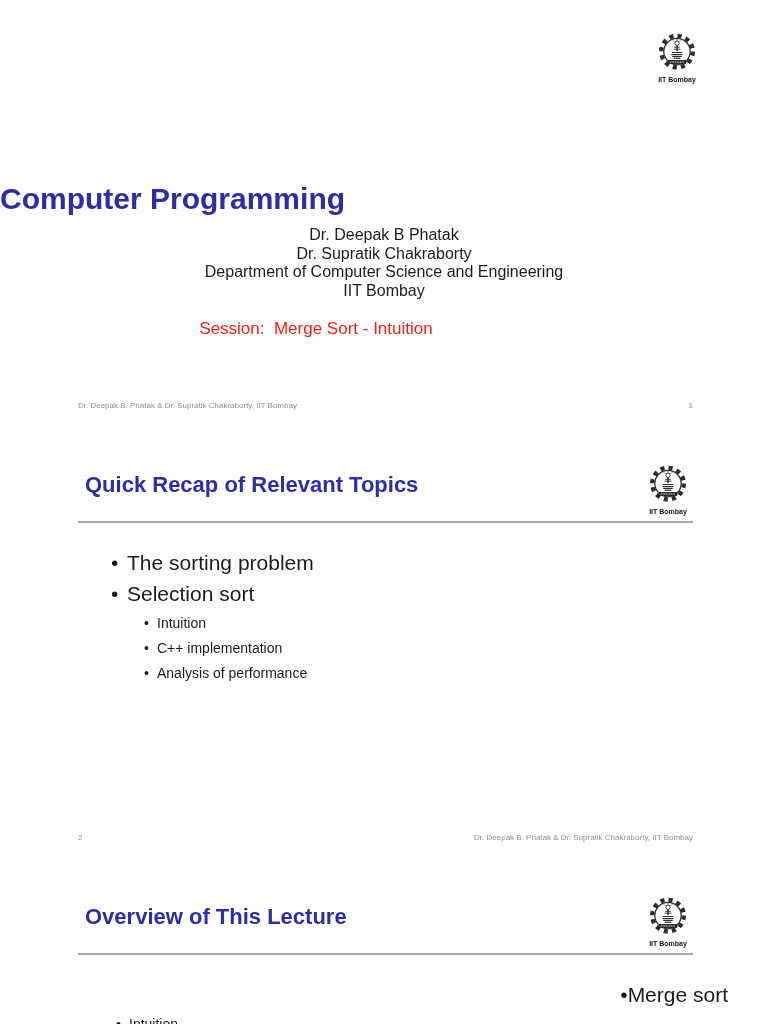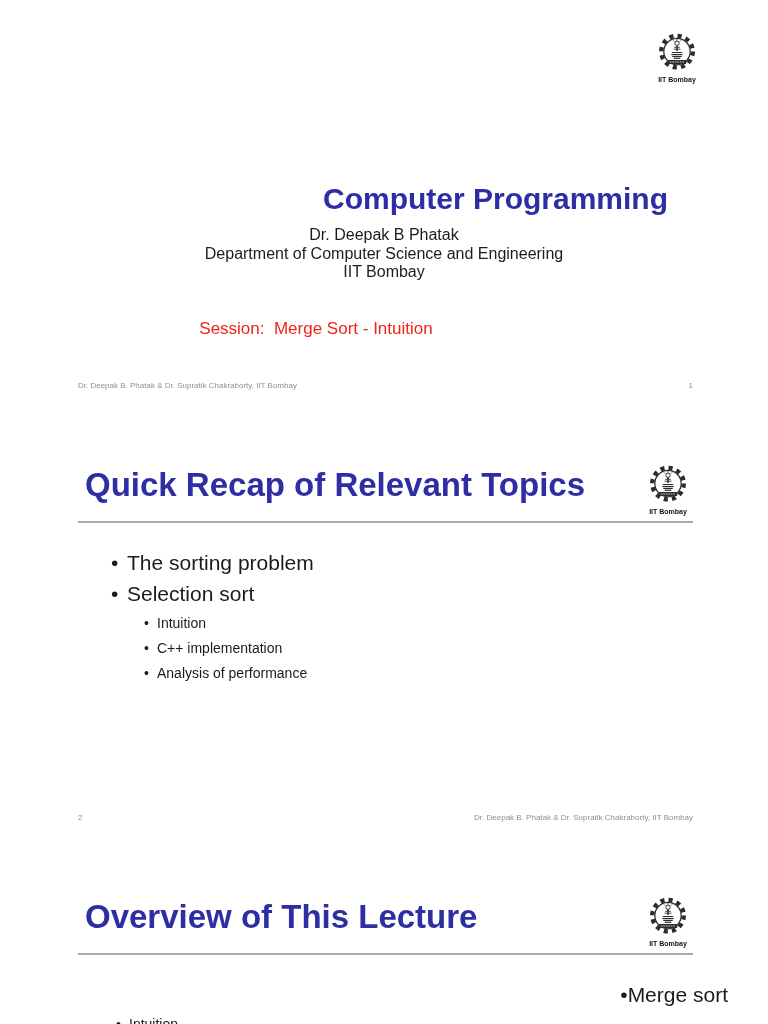--- a/index.html
+++ b/index.html
@@ -13,34 +13,34 @@
 
   
   .logo-block { position: absolute; top: 32px; display: flex; flex-direction: column; align-items: center; width: 56px; }
   .slide-1 .logo-block { left: 649px; }
   .slide-2 .logo-block, .slide-3 .logo-block { left: 640px; }
   .logo-art { display: block; line-height: 0; }
   .logo-caption { font-size: 7px; font-weight: 700; color: #151515; white-space: nowrap; margin-top: 1px; }
 
   
   .deck-title { position: absolute; top: 181px; left: 0; width: 668px; margin: 0;
-    text-align: right; font-size: 30px; line-height: 36px; font-weight: 600; color: var(--title-blue); }
+    text-align: left; font-size: 30px; line-height: 36px; font-weight: 600; color: var(--title-blue); }
   .authors { position: absolute; top: 226px; left: 0; width: 768px; text-align: center;
     font-size: 16px; line-height: 18.5px; color: #1c1c1c; }
   .session-line { position: absolute; top: 319px; left: 0; width: 632px; text-align: center;
     font-size: 17px; color: var(--session-red); white-space: pre-wrap; }
 
   
-  .footer { position: absolute; top: 381px; left: 78px; right: 75px;
+  .footer { position: absolute; top: 401px; left: 78px; right: 75px;
     display: flex; justify-content: space-between; align-items: flex-start;
     font-size: 8px; color: #8f8f8f; gap: 24px; }
 
   
   .content-title { position: absolute; top: 36px; left: 85px; margin: 0;
-    font-size: 33px; line-height: 33px; font-weight: 600; color: var(--title-blue); white-space: nowrap; }
+    font-size: 22px; line-height: 33px; font-weight: 600; color: var(--title-blue); white-space: nowrap; }
   .title-rule { position: absolute; top: 89px; left: 78px; width: 615px; height: 2px;
     background: #a9a9a9; }
   .bullets { position: absolute; top: 115px; left: 0; right: 40px; color: #1b1b1b; }
   .bullet { white-space: nowrap; }
   .bullet::before { content: "\2022"; display: inline-block; }
   .l1 { font-size: 21px; line-height: 31px; }
   .l1::before { width: 16px; }
   .l2 { font-size: 14px; line-height: 25px; }
   .l2::before { width: 13px; }
   .l2.first { margin-top: 2px; }
@@ -68,20 +68,21 @@
   <path d="M20.5 27.5 h7" stroke="#2c2c2c" stroke-width="1.3" fill="none"></path>
   <rect x="14.5" y="29.3" width="19" height="4.2" fill="#2c2c2c"></rect>
   <path d="M13 30.5 l1.5 1 -1.5 1 z M35 30.5 l-1.5 1 1.5 1 z" fill="#2c2c2c"></path>
   <path d="M16.5 31.4 h15" stroke="#ffffff" stroke-width="0.9" stroke-dasharray="1.6 1" fill="none"></path>
 </svg></span>
       <span class="logo-caption">IIT Bombay</span>
     </div>
     <h1 class="deck-title">Computer Programming</h1>
     <div class="authors">
       <div>Dr. Deepak B Phatak</div>
+      <div>Dr. Supratik Chakraborty</div>
       <div>Department of Computer Science and Engineering</div>
       <div>IIT Bombay</div>
     </div>
     <div class="session-line">Session:  Merge Sort - Intuition</div>
     <div class="footer">
       <span>Dr. Deepak B. Phatak &amp; Dr. Supratik Chakraborty, IIT Bombay</span>
       <span>1</span>
     </div>
   </section>
 

